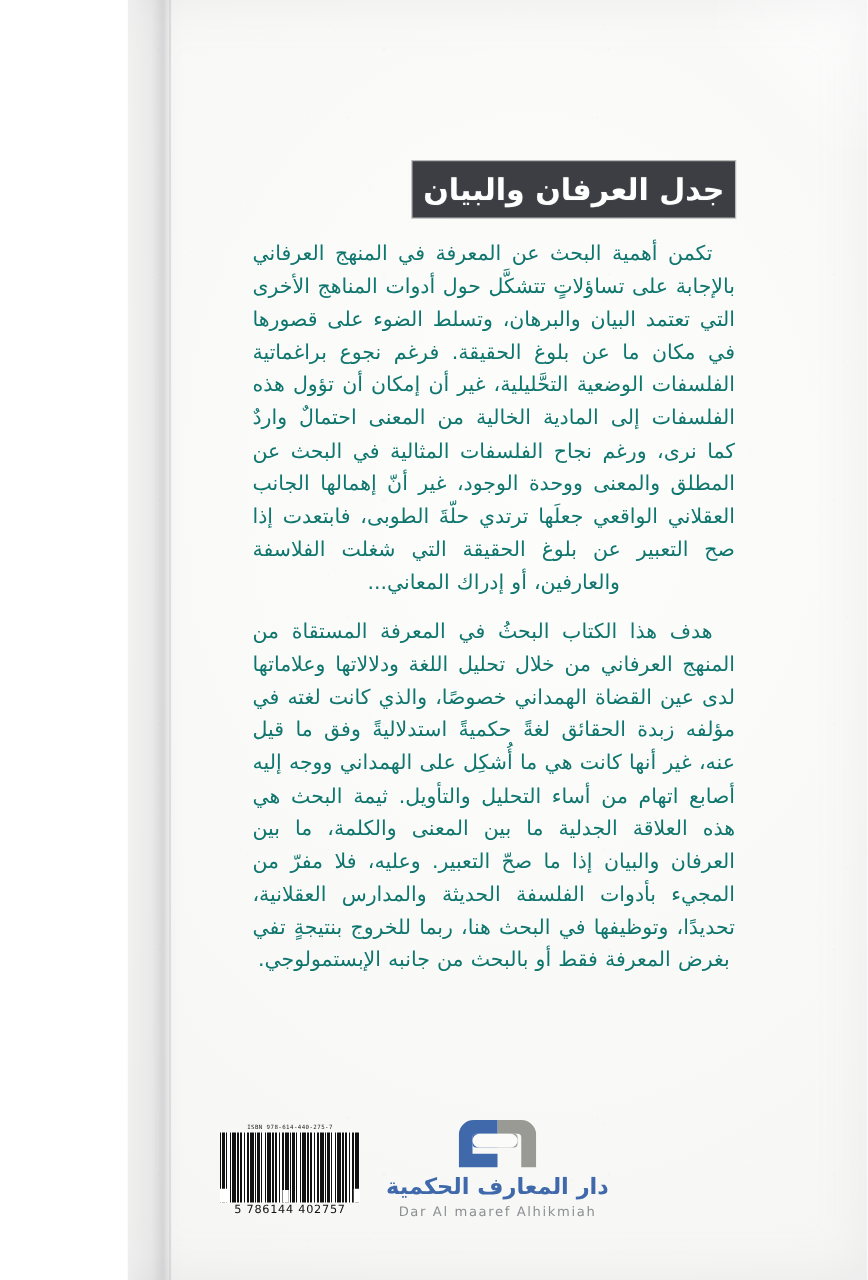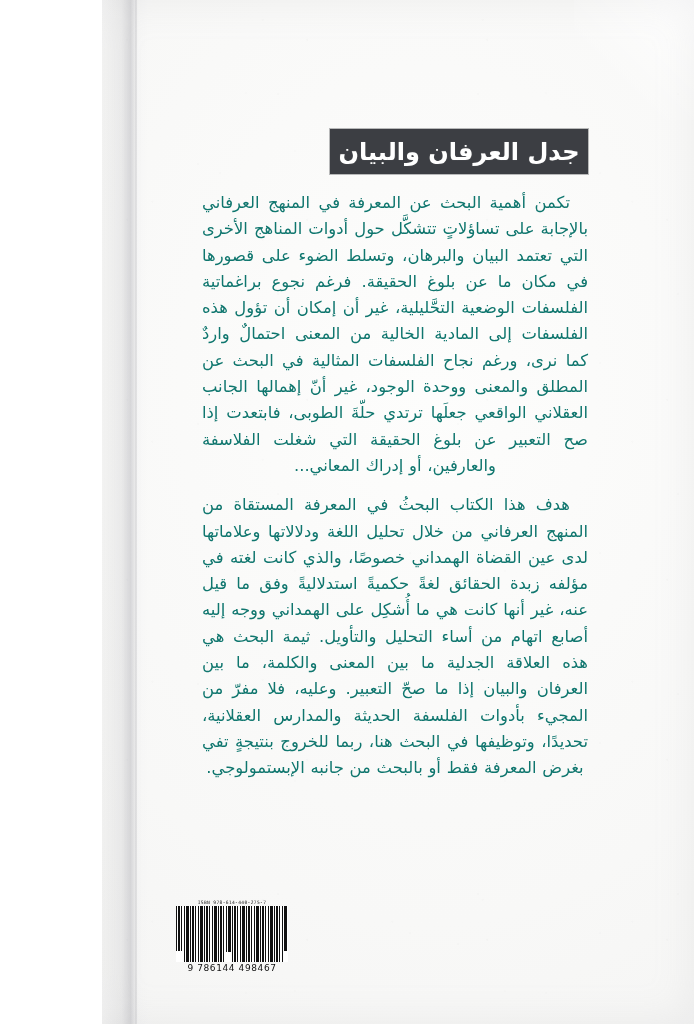--- a/index.html
+++ b/index.html
@@ -252,18 +252,34 @@
   <div class="footer">
 
     <div class="barcode-block">
       <div class="isbn-line">ISBN  978-614-440-275-7</div>
       <div class="bars-overlay">
         <div class="bars"></div>
         <div class="bars-quiet"></div>
         <div class="bars-quiet right"></div>
         <div class="bars-gap" style="left:50px;"></div>
       </div>
-      <div class="digits-line">9  786144  498467</div>
+      <div class="digits-line">5  786144  402757</div>
     </div>
 
+    <div class="publisher">
+      <div class="logo-mark">
+        <svg width="62" height="38" viewBox="0 0 62 38" xmlns="http://www.w3.org/2000/svg" aria-hidden="true">
+
+          <path d="M31 0 H50 A12 12 0 0 1 62 12 V38 H50 V14 A3 3 0 0 0 47 11 H31 Z" fill="#9a9a94"></path>
+          <path d="M31 11 H44 A3 3 0 0 1 47 14 V19 A3 3 0 0 1 44 22 H31 Z" fill="#9a9a94"></path>
+
+          <path d="M31 0 H12 A12 12 0 0 0 0 12 V38 H31 V27 H11 V14 A3 3 0 0 1 14 11 H31 Z" fill="#3f69ab"></path>
+          <path d="M14 11 H31 V22 H14 A3 3 0 0 1 11 19 V14 A3 3 0 0 1 14 11 Z" fill="#3f69ab"></path>
+
+          <rect x="11" y="11" width="36" height="11" rx="5.5" fill="#fbfbfa"></rect>
+        </svg>
+      </div>
+      <div class="publisher-ar">دار المعارف الحكمية</div>
+      <div class="publisher-en">Dar Al maaref Alhikmiah</div>
+    </div>
 
   </div>
 </div>
 
 </body></html>

